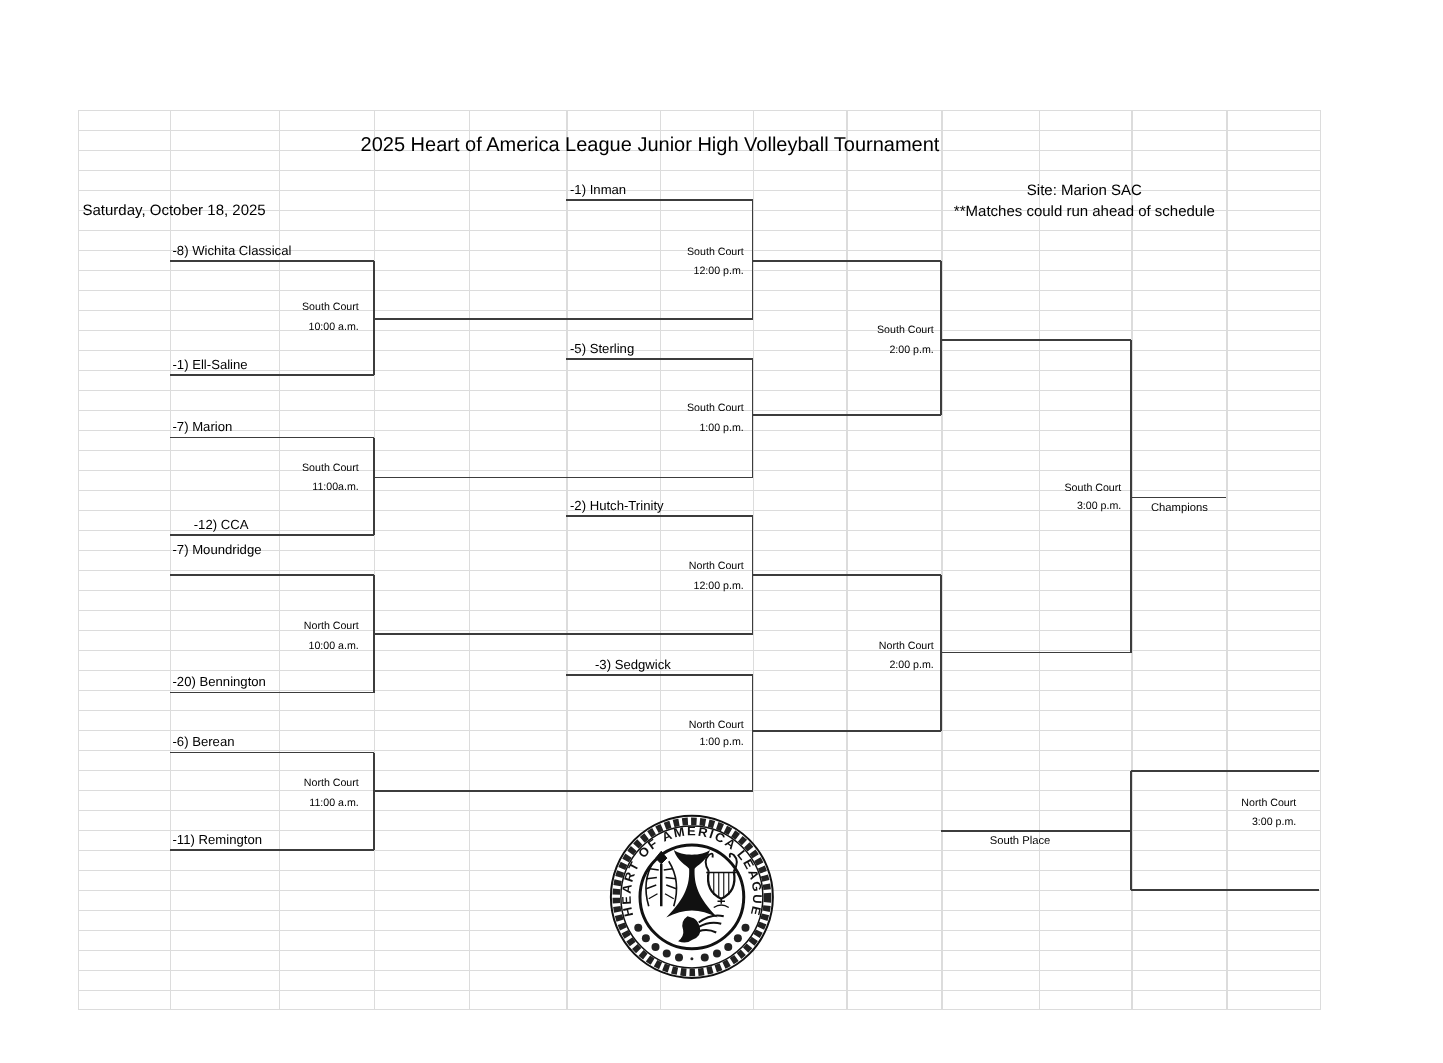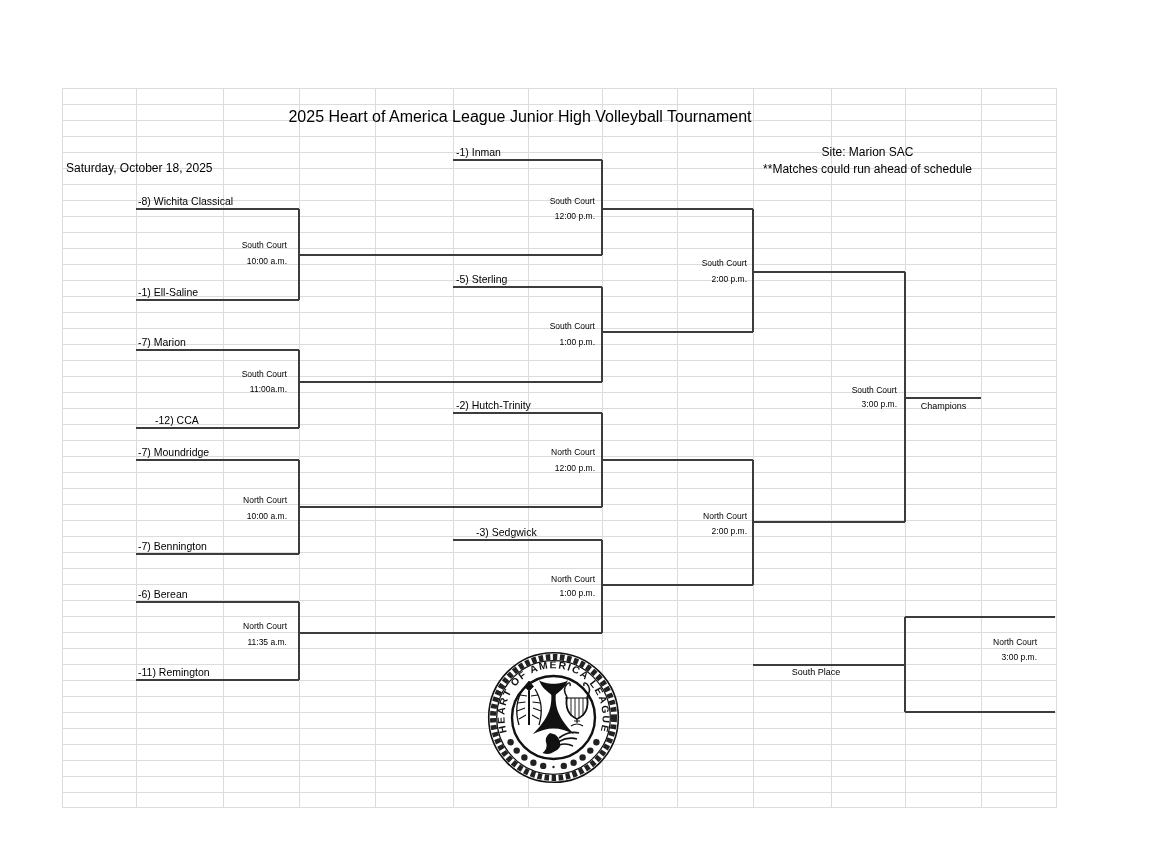--- a/index.html
+++ b/index.html
@@ -72,36 +72,36 @@
   <div class="txt title" style="left:100px;top:108px;width:840px;">2025 Heart of America League Junior High Volleyball Tournament</div>
   <div class="txt hdr" style="left:66px;top:145px;">Saturday, October 18, 2025</div>
   <div class="txt hdr-c" style="left:680px;top:145px;width:375px;">Site: Marion SAC</div>
   <div class="txt hdr-c" style="left:680px;top:162px;width:375px;">**Matches could run ahead of schedule</div>
 
   <div class="txt team" style="left:456px;top:146px;">-1) Inman</div>
   <div class="txt team" style="left:138px;top:195px;">-8) Wichita Classical</div>
   <div class="txt team" style="left:138px;top:286px;">-1) Ell-Saline</div>
   <div class="txt team" style="left:138px;top:336px;">-7) Marion</div>
   <div class="txt team" style="left:138px;top:414px;margin-left:17px;">-12) CCA</div>
-  <div class="txt team" style="left:138px;top:446px;">-7) Moundridge</div>
-  <div class="txt team" style="left:138px;top:540px;">-7) Bennington</div>
+  <div class="txt team" style="left:138px;top:434px;">-7) Moundridge</div>
+  <div class="txt team" style="left:138px;top:540px;">-20) Bennington</div>
   <div class="txt team" style="left:138px;top:588px;">-6) Berean</div>
   <div class="txt team" style="left:138px;top:666px;">-11) Remington</div>
   <div class="txt team" style="left:456px;top:273px;">-5) Sterling</div>
   <div class="txt team" style="left:456px;top:399px;">-2) Hutch-Trinity</div>
   <div class="txt team" style="left:476px;top:526px;">-3) Sedgwick</div>
 
   <div class="txt court" style="left:147px;top:240px;">South Court</div>
   <div class="txt court" style="left:147px;top:256px;">10:00 a.m.</div>
   <div class="txt court" style="left:147px;top:369px;">South Court</div>
   <div class="txt court" style="left:147px;top:384px;">11:00a.m.</div>
   <div class="txt court" style="left:147px;top:495px;">North Court</div>
   <div class="txt court" style="left:147px;top:511px;">10:00 a.m.</div>
   <div class="txt court" style="left:147px;top:621px;">North Court</div>
-  <div class="txt court" style="left:147px;top:637px;">11:35 a.m.</div>
+  <div class="txt court" style="left:147px;top:637px;">11:00 a.m.</div>
 
   <div class="txt court" style="left:455px;top:196px;">South Court</div>
   <div class="txt court" style="left:455px;top:211px;">12:00 p.m.</div>
   <div class="txt court" style="left:455px;top:321px;">South Court</div>
   <div class="txt court" style="left:455px;top:337px;">1:00 p.m.</div>
   <div class="txt court" style="left:455px;top:447px;">North Court</div>
   <div class="txt court" style="left:455px;top:463px;">12:00 p.m.</div>
   <div class="txt court" style="left:455px;top:574px;">North Court</div>
   <div class="txt court" style="left:455px;top:588px;">1:00 p.m.</div>
 

